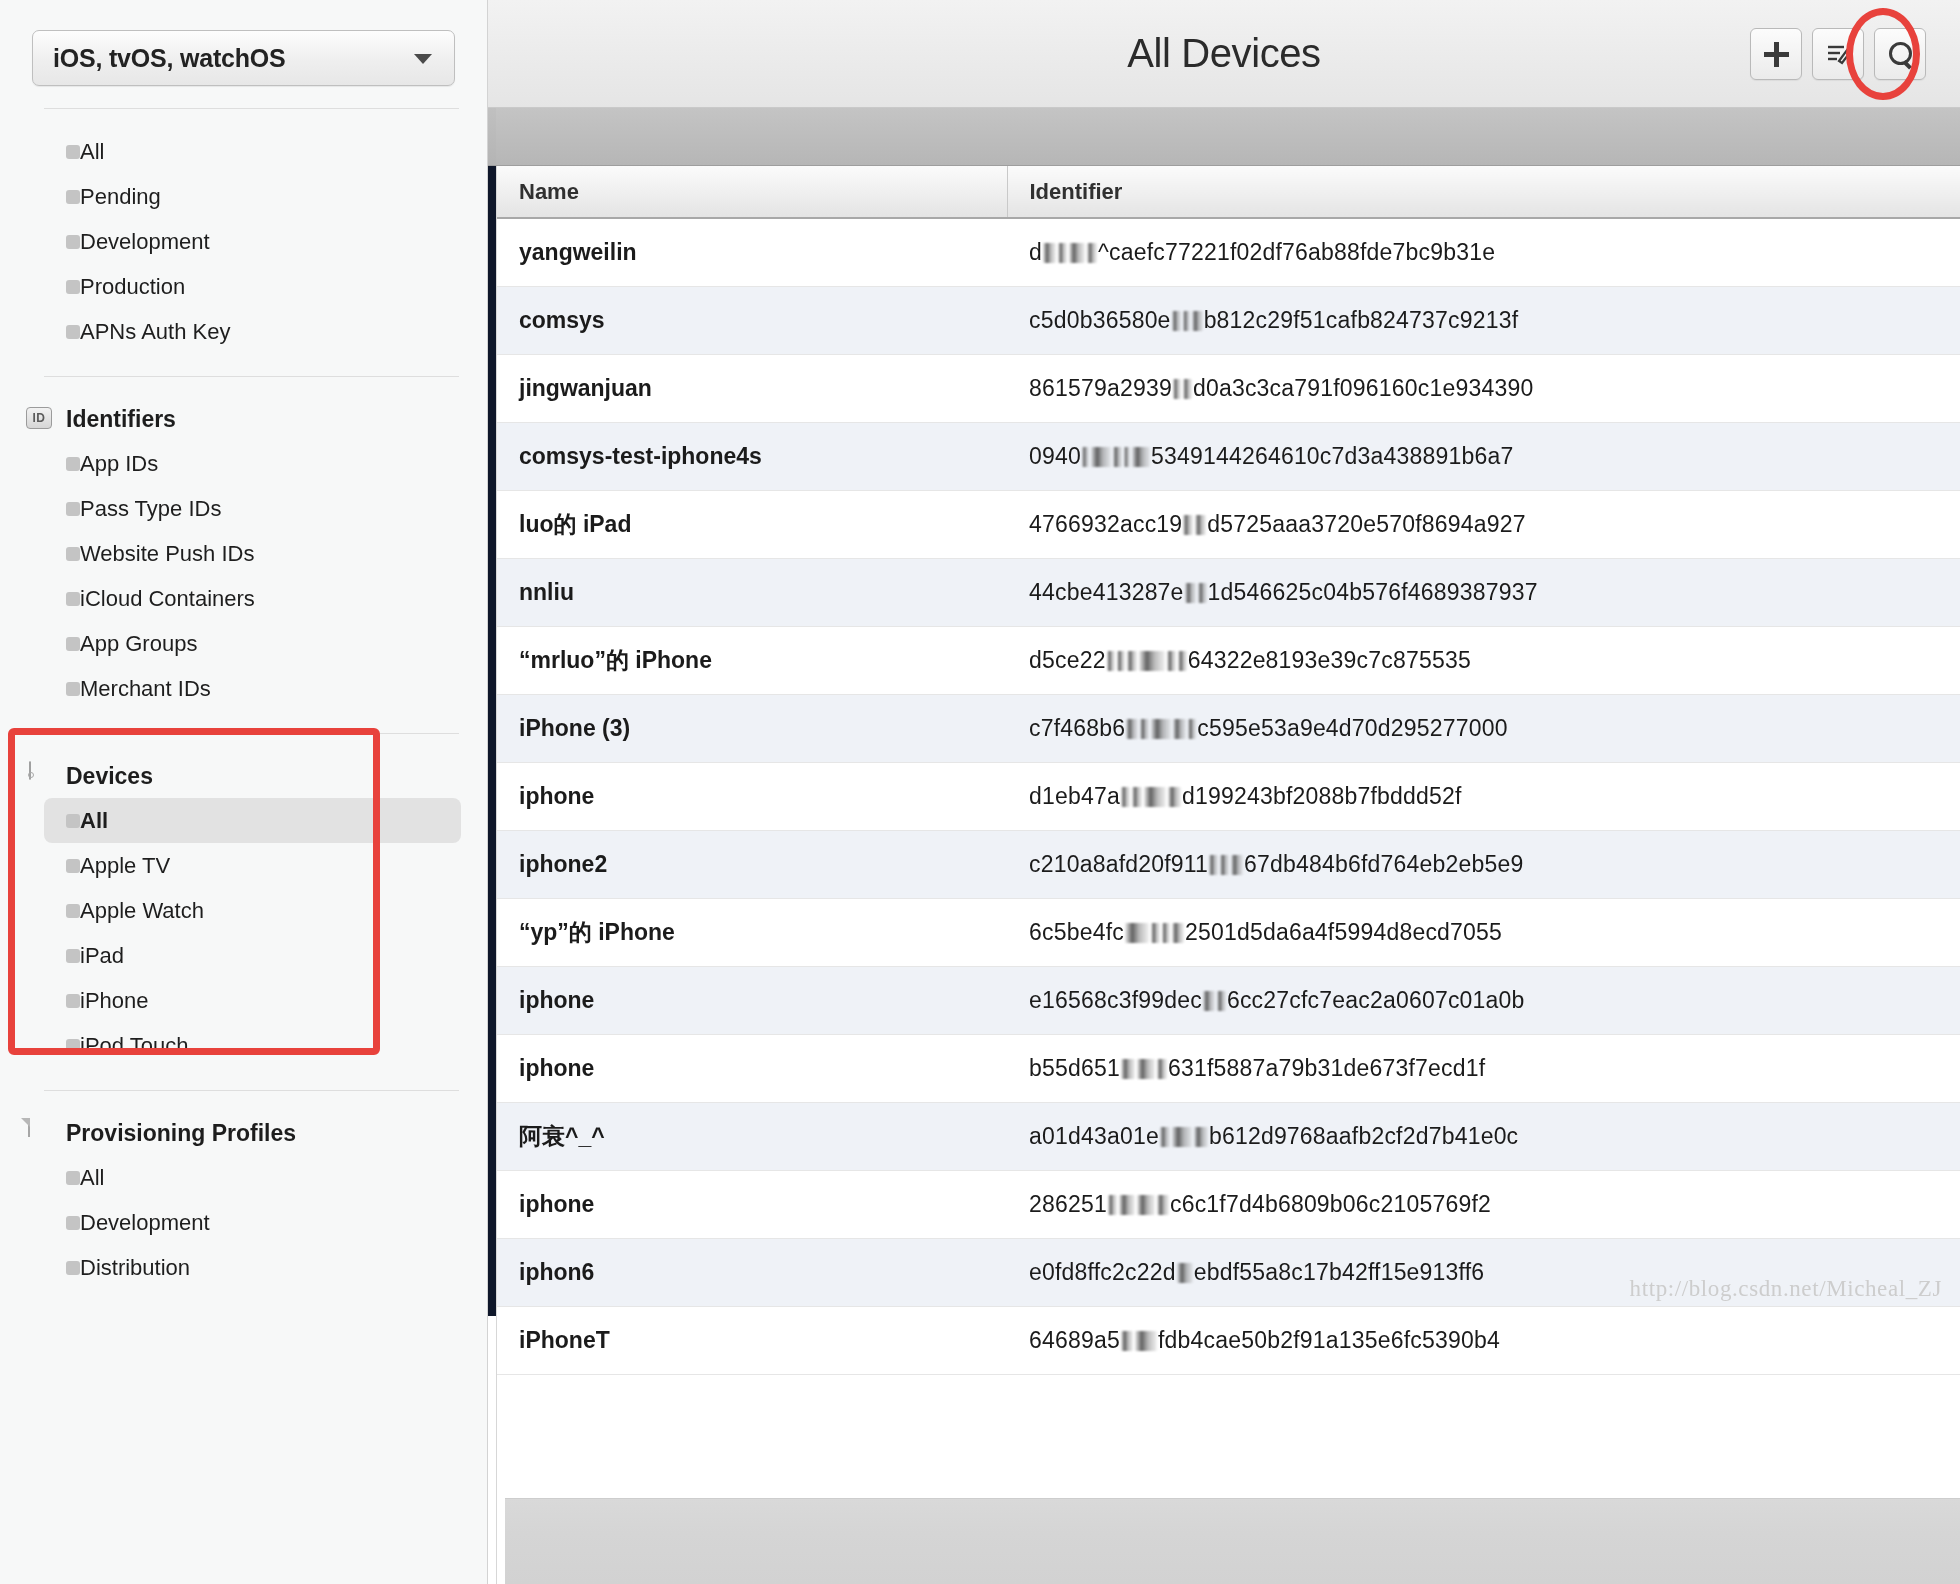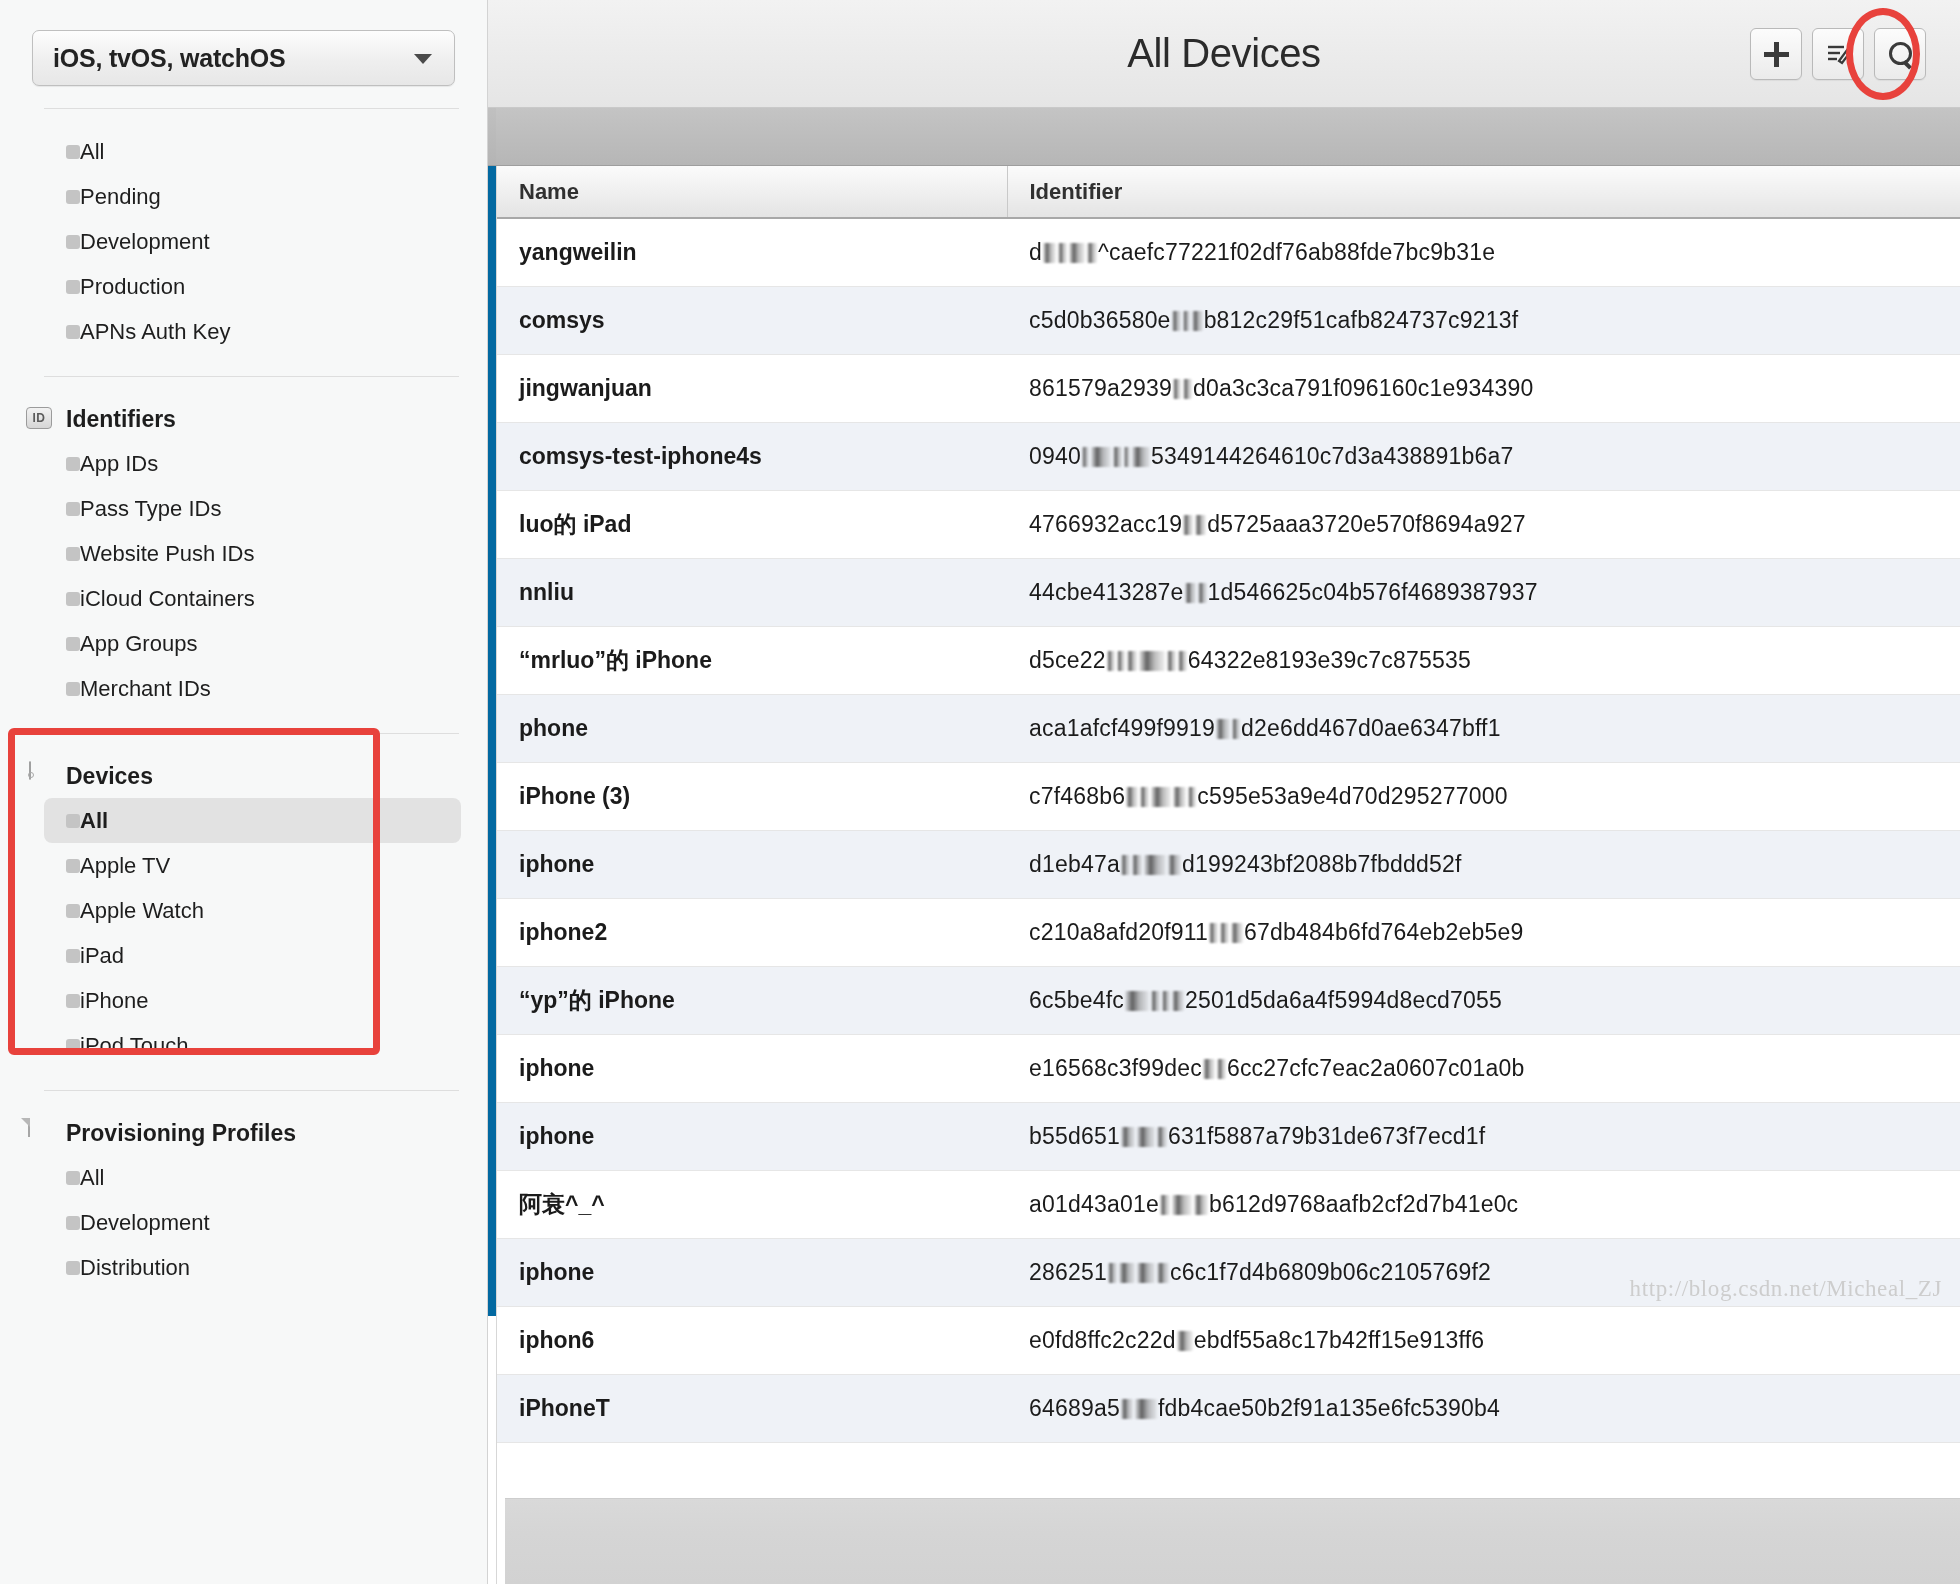--- a/index.html
+++ b/index.html
@@ -147,21 +147,21 @@
     position: absolute;
     left: 8px; top: 728px;
     width: 372px; height: 327px;
     border: 7px solid #e8423c;
     border-radius: 6px;
     pointer-events: none;
     z-index: 5;
   }
 
   
-  #main { flex: 1; position: relative; height: 1316px; background: #0369a1; }
+  #main { flex: 1; position: relative; height: 1316px; background: #0f172a; }
   #topbar {
     position: relative;
     height: 108px;
     background: linear-gradient(to bottom, #f2f2f2 0%, #e5e5e5 100%);
     border-bottom: 1px solid #c9c9c9;
     display: flex; align-items: center;
   }
   #page-title {
     position: absolute;
     left: 0; right: 0; top: 50%;
@@ -480,24 +480,20 @@
             </tr>
             <tr>
               <td class="name-cell">nnliu</td>
               <td class="id-cell"><span>44cbe413287e</span><span class="redact" style="width: 11px;"></span><span class="redact" style="width: 9px;"></span><span>1d546625c04b576f4689387937</span></td>
             </tr>
             <tr>
               <td class="name-cell">“mrluo”的 iPhone</td>
               <td class="id-cell"><span>d5ce22</span><span class="redact" style="width: 8px;"></span><span class="redact" style="width: 8px;"></span><span class="redact" style="width: 10px;"></span><span class="redact" style="width: 26px;"></span><span class="redact" style="width: 9px;"></span><span class="redact" style="width: 9px;"></span><span>64322e8193e39c7c875535</span></td>
             </tr>
             <tr>
-              <td class="name-cell">phone</td>
-              <td class="id-cell"><span>aca1afcf499f9919</span><span class="redact" style="width: 14px;"></span><span class="redact" style="width: 8px;"></span><span>d2e6dd467d0ae6347bff1</span></td>
-            </tr>
-            <tr>
               <td class="name-cell">iPhone (3)</td>
               <td class="id-cell"><span>c7f468b6</span><span class="redact" style="width: 12px;"></span><span class="redact" style="width: 9px;"></span><span class="redact" style="width: 20px;"></span><span class="redact" style="width: 13px;"></span><span class="redact" style="width: 8px;"></span><span>c595e53a9e4d70d295277000</span></td>
             </tr>
             <tr>
               <td class="name-cell">iphone</td>
               <td class="id-cell"><span>d1eb47a</span><span class="redact" style="width: 9px;"></span><span class="redact" style="width: 10px;"></span><span class="redact" style="width: 22px;"></span><span class="redact" style="width: 13px;"></span><span>d199243bf2088b7fbddd52f</span></td>
             </tr>
             <tr>
               <td class="name-cell">iphone2</td>
               <td class="id-cell"><span>c210a8afd20f911</span><span class="redact" style="width: 9px;"></span><span class="redact" style="width: 9px;"></span><span class="redact" style="width: 12px;"></span><span>67db484b6fd764eb2eb5e9</span></td>

